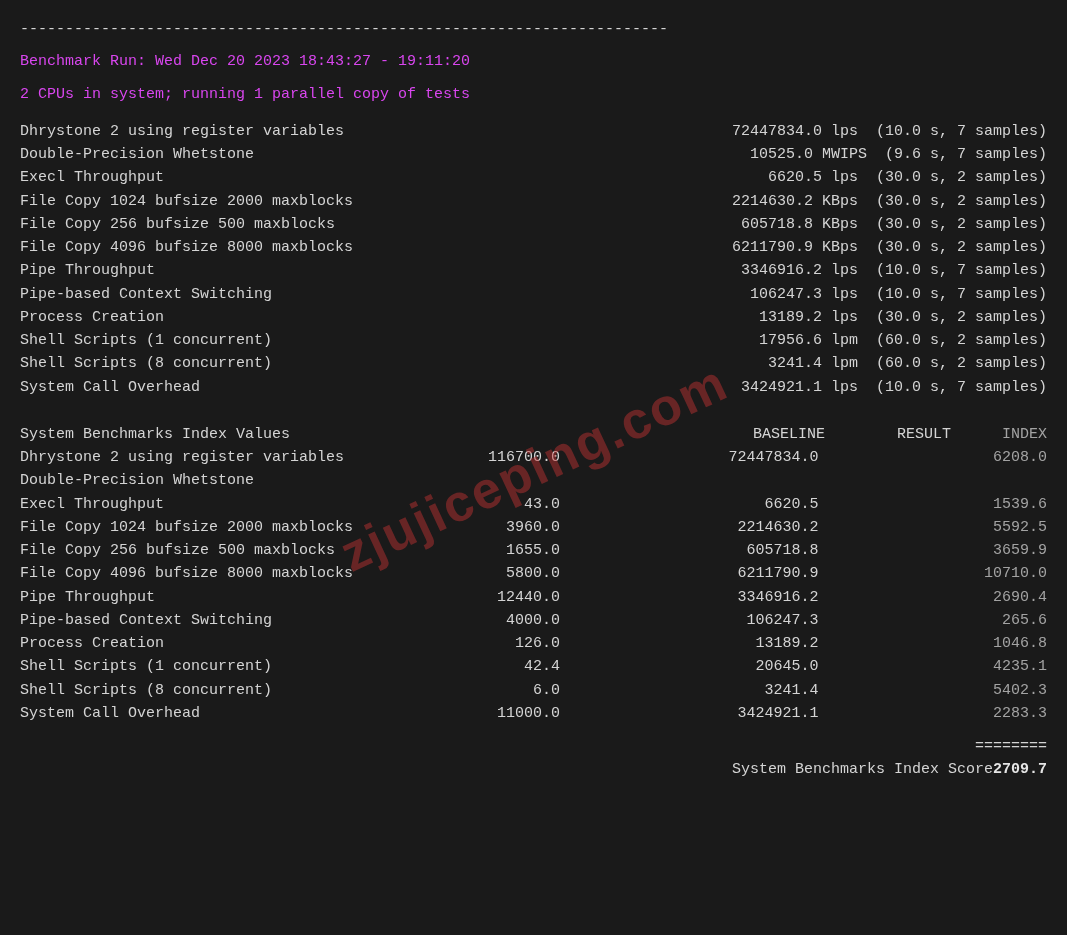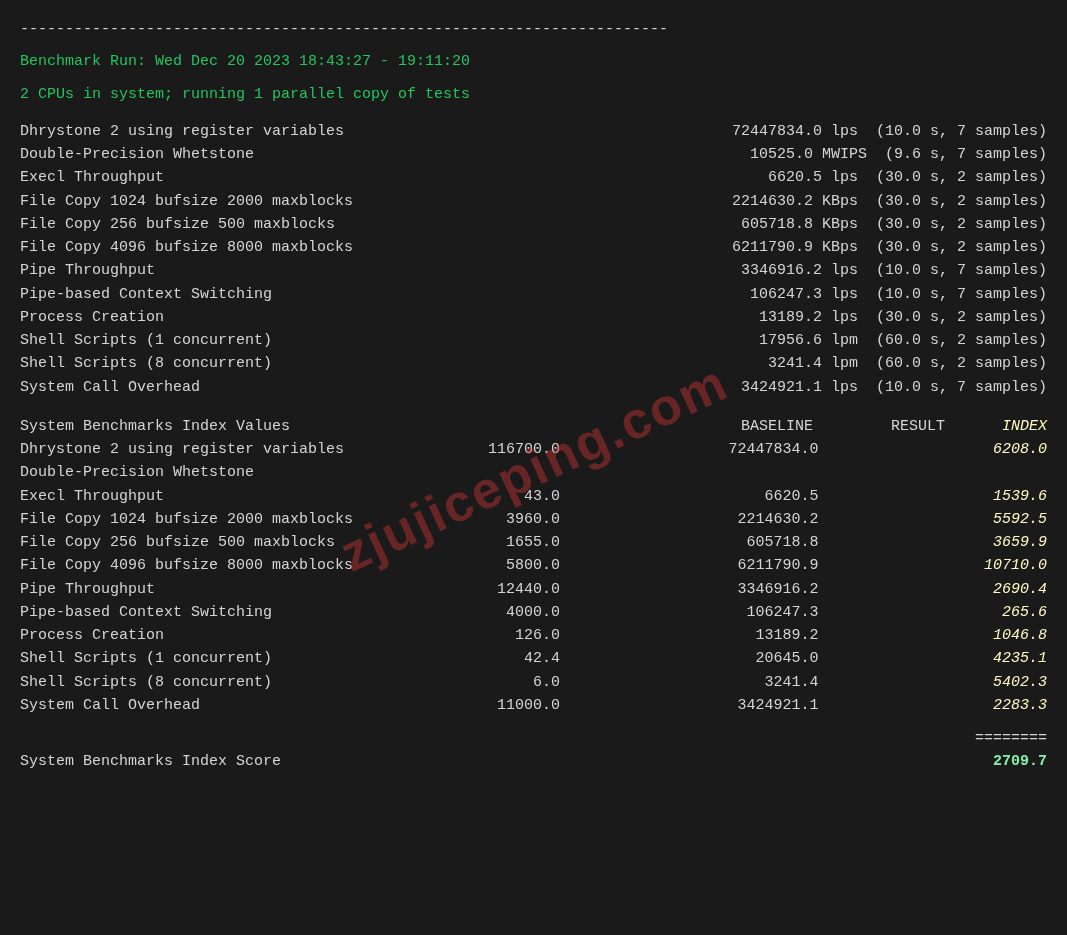--- a/index.html
+++ b/index.html
@@ -16,21 +16,21 @@
       overflow: hidden;
     }
     .separator {
       color: #d4d4d4;
       white-space: pre;
     }
     .benchmark-header {
       margin: 4px 0 14px 0;
     }
     .benchmark-header p {
-      color: #22c55e;
+      color: #d946ef;
       margin-top: 9px;
     }
     .results-section {
       margin-bottom: 16px;
     }
     .result-row {
       display: flex;
       justify-content: space-between;
       white-space: nowrap;
     }
@@ -38,40 +38,40 @@
       flex: 0 0 auto;
       min-width: 420px;
       color: #d4d4d4;
     }
     .result-value {
       flex: 0 0 auto;
       text-align: center;
       color: #d4d4d4;
     }
     .index-section {
-      margin-top: 16px;
+      margin-top: 24px;
     }
     .index-header-row {
       display: flex;
       white-space: nowrap;
       margin-bottom: 0;
     }
     .index-header-name {
       flex: 0 0 420px;
       color: #d4d4d4;
     }
     .index-header-cols {
       flex: 1;
       display: flex;
       justify-content: flex-end;
-      gap: 12px;
+      gap: 6px;
     }
     .col-baseline { min-width: 120px; text-align: right; color: #d4d4d4; }
     .col-result   { min-width: 120px; text-align: right; color: #d4d4d4; }
-    .col-index    { min-width: 90px;  text-align: right; color: #fef9c3; font-style: italic; }
+    .col-index    { min-width: 90px;  text-align: right; color: #a3a3a3; }
     .index-row {
       display: flex;
       white-space: nowrap;
     }
     .index-row-name {
       flex: 0 0 420px;
       color: #d4d4d4;
     }
     .index-row-cols {
       flex: 1;
@@ -81,25 +81,25 @@
     .score-section {
       margin-top: 10px;
     }
     .equals-row {
       text-align: right;
       color: #d4d4d4;
       padding-right: 0;
     }
     .score-row {
       display: flex;
-      justify-content: space-between;
+      justify-content: flex-end;
       white-space: nowrap;
     }
     .score-label { color: #d4d4d4; }
-    .score-value { color: #86efac; font-weight: bold; }
+    .score-value { color: #e5e5e5; font-weight: bold; }
 
     
     .watermark {
       position: absolute;
       top: 50%;
       left: 50%;
       transform: translate(-50%, -50%) rotate(-25deg);
       color: rgba(200, 50, 50, 0.45);
       font-size: 52px;
       font-weight: bold;

